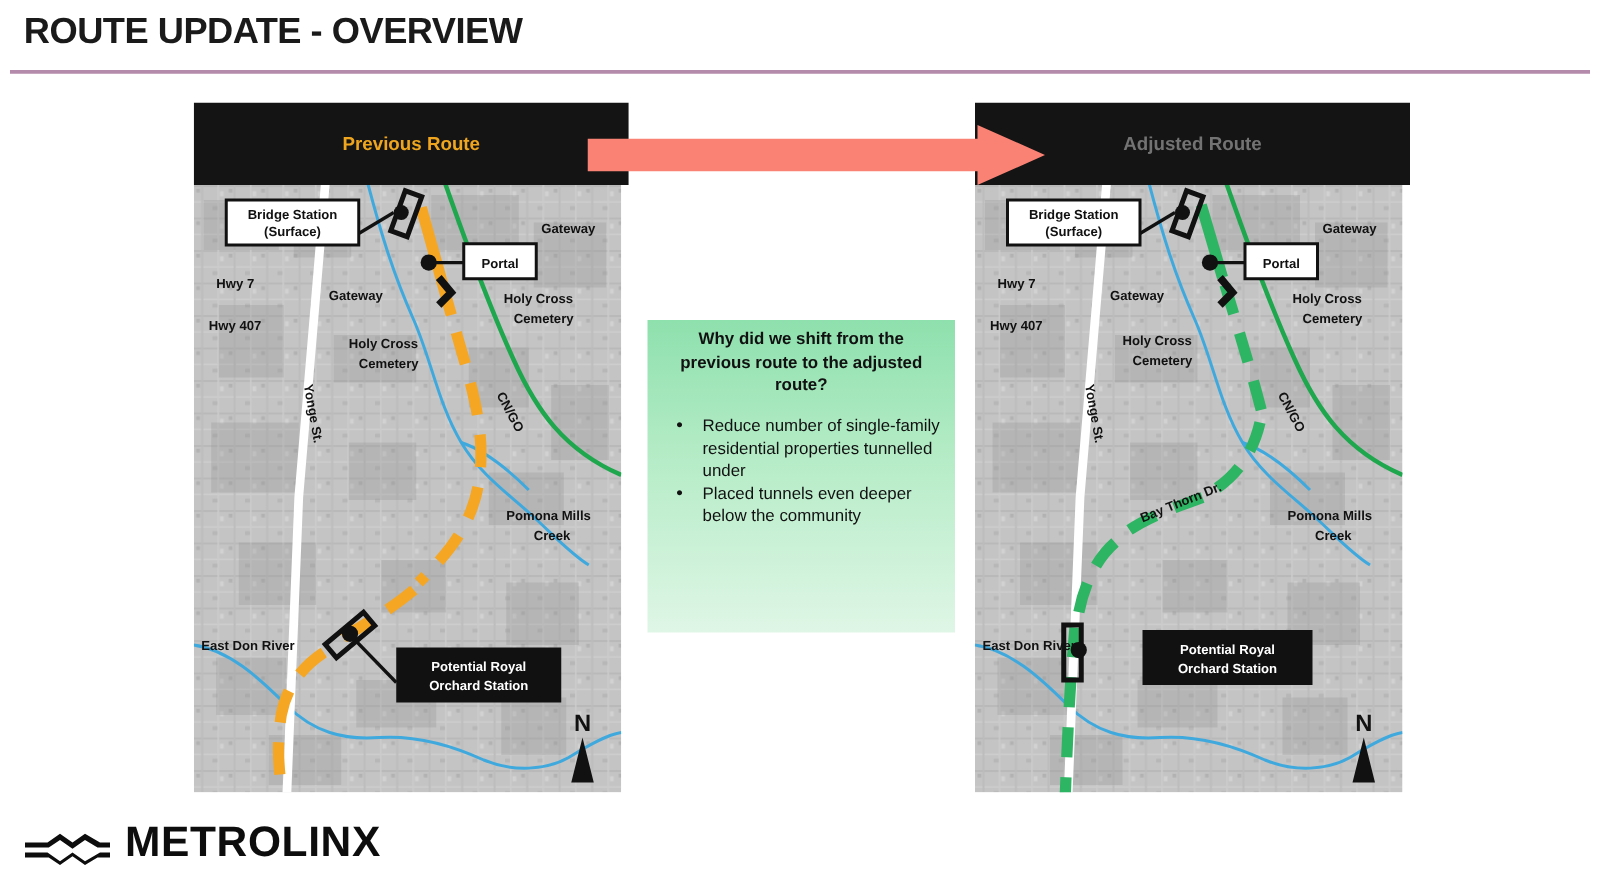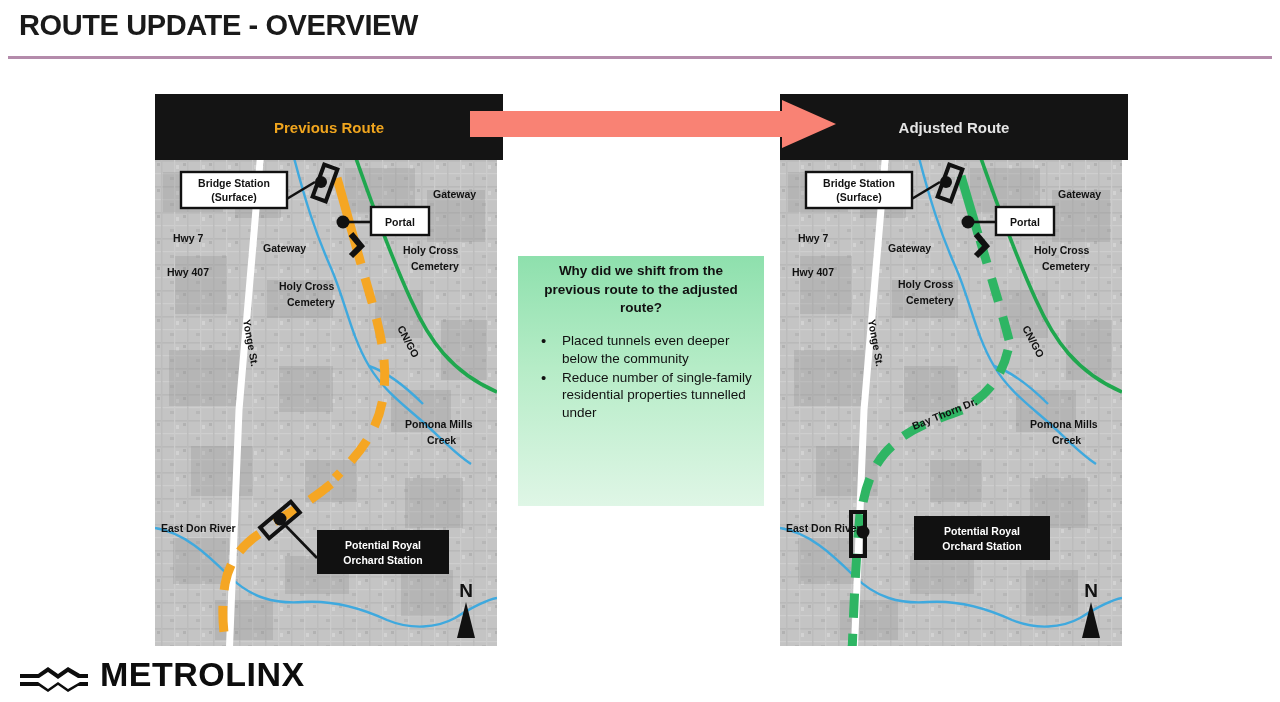--- a/index.html
+++ b/index.html
@@ -16,34 +16,34 @@
     position: absolute; left: 19px; top: 9px;
     font-size: 29px; font-weight: bold; letter-spacing: -0.4px;
     color: #1a1a1a; white-space: nowrap;
   }
   .title-rule {
     position: absolute; left: 8px; top: 56px; width: 1264px; height: 3px;
     background: #b48bab;
   }
 
   
-  .map-panel { position: absolute; top: 94px; width: 348px; height: 552px; overflow: hidden; }
+  .map-panel { position: absolute; top: 82px; width: 348px; height: 552px; overflow: hidden; }
   #panel-left  { left: 155px; }
   #panel-right { left: 780px; }
 
   .map-banner {
     position: absolute; left: 0; top: 0; width: 100%; height: 66px;
     background: #141414; z-index: 6;
   }
   .banner-label {
     position: absolute; width: 100%; text-align: center; top: 25px;
     font-size: 15px; font-weight: bold; white-space: nowrap;
   }
   #banner-label-left  { color: #F0A51E; }
-  #banner-label-right { color: #e5e5e5; text-align: center; }
+  #banner-label-right { color: #737373; text-align: center; }
 
   .map-canvas { position: absolute; left: 0; top: 66px; width: 342px; height: 486px; }
   .map-canvas svg { display: block; }
 
   
   #shift-arrow { position: absolute; left: 470px; top: 100px; width: 366px; height: 48px; z-index: 9; }
 
   
   #rationale-box {
     position: absolute; left: 518px; top: 256px; width: 246px; height: 250px;
@@ -206,22 +206,22 @@
     </div>
   </div>
 
   <svg id="shift-arrow" viewBox="0 0 366 48" xmlns="http://www.w3.org/2000/svg">
     <polygon points="0,11 312,11 312,0 366,24 312,48 312,37 0,37" fill="#F98274"></polygon>
   </svg>
 
   <div id="rationale-box">
     <div id="rationale-heading">Why did we shift from the previous route to the adjusted route?</div>
     <ul id="rationale-list">
+      <li>Reduce number of single-family residential properties  tunnelled under</li>
       <li>Placed tunnels even deeper below the  community</li>
-      <li>Reduce number of single-family residential properties  tunnelled under</li>
     </ul>
   </div>
 
   <div class="map-panel" id="panel-right">
     <div class="map-banner">
       <div class="banner-label" id="banner-label-right">Adjusted Route</div>
     </div>
 
     <div class="map-canvas">
       <svg width="342" height="486" viewBox="0 0 342 486" xmlns="http://www.w3.org/2000/svg">

